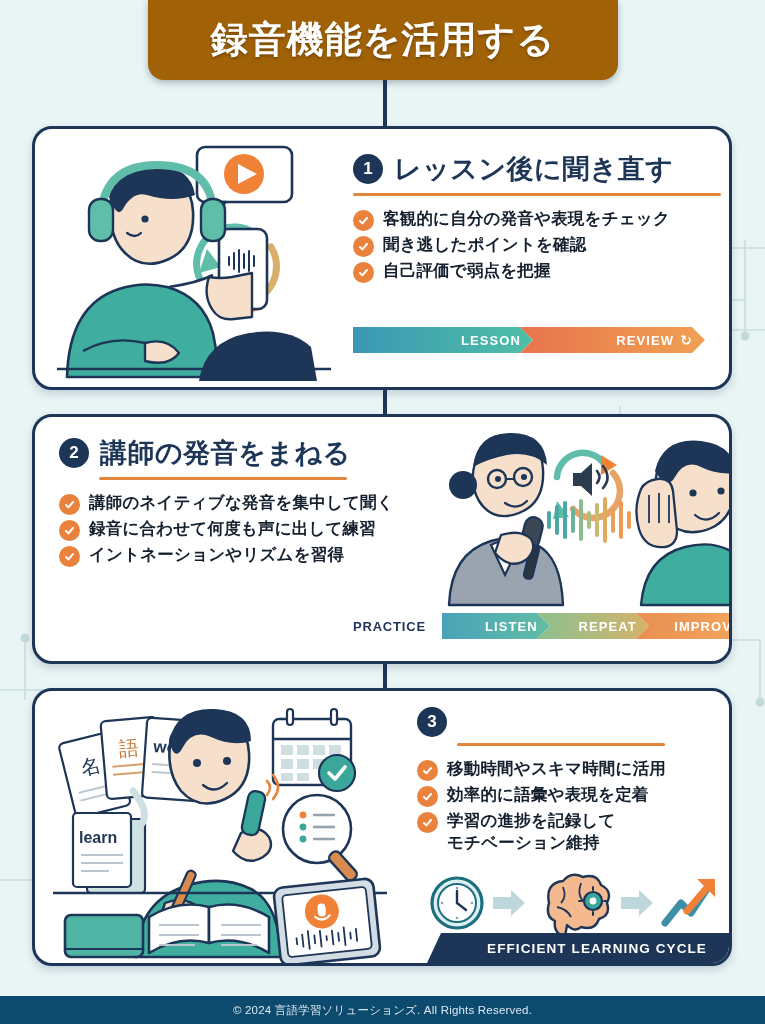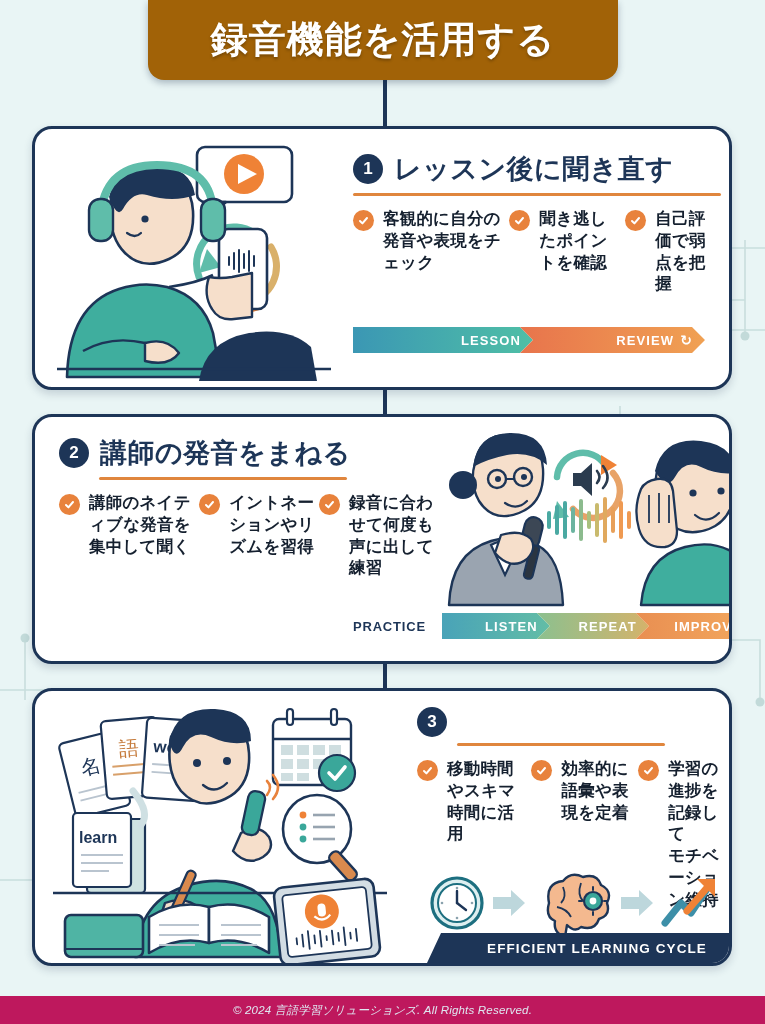--- a/index.html
+++ b/index.html
@@ -75,21 +75,21 @@
   .sec-title {
     font-size:27px; font-weight:700; color:#1d3557;
     letter-spacing:.5px; white-space:nowrap;
   }
   .underline {
     height:3px; background:#e0863d; border-radius:2px;
     margin:6px 0 12px 0;
   }
 
   
-  .bullets { display:flex; flex-direction:row; gap:3px; }
+  .bullets { display:flex; flex-direction:column; gap:3px; }
   .bullet { display:flex; align-items:flex-start; gap:9px; }
   .chk {
     width:21px; height:21px; border-radius:50%;
     background:#e8823c;
     display:flex; align-items:center; justify-content:center;
     flex:0 0 auto; margin-top:2px;
   }
   .chk svg { display:block; }
   .btxt {
     font-size:16.5px; font-weight:700; color:#15202f;
@@ -134,24 +134,23 @@
     position:absolute; left:392px; bottom:0; width:340px; height:30px;
     background:#1d3557;
     clip-path:polygon(14px 0,100% 0,100% 100%,0 100%);
     display:flex; align-items:center; justify-content:center;
     color:#ffffff; font-size:13.5px; font-weight:700; letter-spacing:1.1px;
   }
 
   
   .footer {
     position:absolute; left:0; bottom:0; width:765px; height:28px;
-    background:#be185d;
+    background:#0c4a6e;
     display:flex; align-items:center; justify-content:center;
     z-index:4;
-    font-style:italic;
   }
   .footer span {
     color:#dfe8f2; font-size:11.5px; letter-spacing:.2px;
   }
 </style>
 </head>
 <body>
 
 <div class="page">
 
@@ -296,29 +295,29 @@
               </svg>
             </span>
           <span class="btxt">講師のネイティブな発音を集中して聞く</span>
         </div>
         <div class="bullet">
           <span class="chk">
               <svg width="13" height="13" viewBox="0 0 13 13">
                 <path d="M3 7 L5.4 9.4 L10 4" fill="none" stroke="#fff" stroke-width="2" stroke-linecap="round" stroke-linejoin="round"></path>
               </svg>
             </span>
+          <span class="btxt">録音に合わせて何度も声に出して練習</span>
+        </div>
+        <div class="bullet">
+          <span class="chk">
+              <svg width="13" height="13" viewBox="0 0 13 13">
+                <path d="M3 7 L5.4 9.4 L10 4" fill="none" stroke="#fff" stroke-width="2" stroke-linecap="round" stroke-linejoin="round"></path>
+              </svg>
+            </span>
           <span class="btxt">イントネーションやリズムを習得</span>
-        </div>
-        <div class="bullet">
-          <span class="chk">
-              <svg width="13" height="13" viewBox="0 0 13 13">
-                <path d="M3 7 L5.4 9.4 L10 4" fill="none" stroke="#fff" stroke-width="2" stroke-linecap="round" stroke-linejoin="round"></path>
-              </svg>
-            </span>
-          <span class="btxt">録音に合わせて何度も声に出して練習</span>
         </div>
       </div>
     </div>
 
     <svg class="illus" viewBox="0 0 296 185">
 
       <path d="M112 54 A26 26 0 0 1 160 42" fill="none" stroke="#5fbdaa" stroke-width="6.5" stroke-linecap="round"></path>
       <path d="M168 50 A26 26 0 0 1 128 86" fill="none" stroke="#e8a368" stroke-width="6.5" stroke-linecap="round"></path>
       <path d="M156 32 L172 42 L156 52 Z" fill="#ef8236"></path>
       <path d="M124 94 L112 78 L108 96 Z" fill="#5fbdaa"></path>

